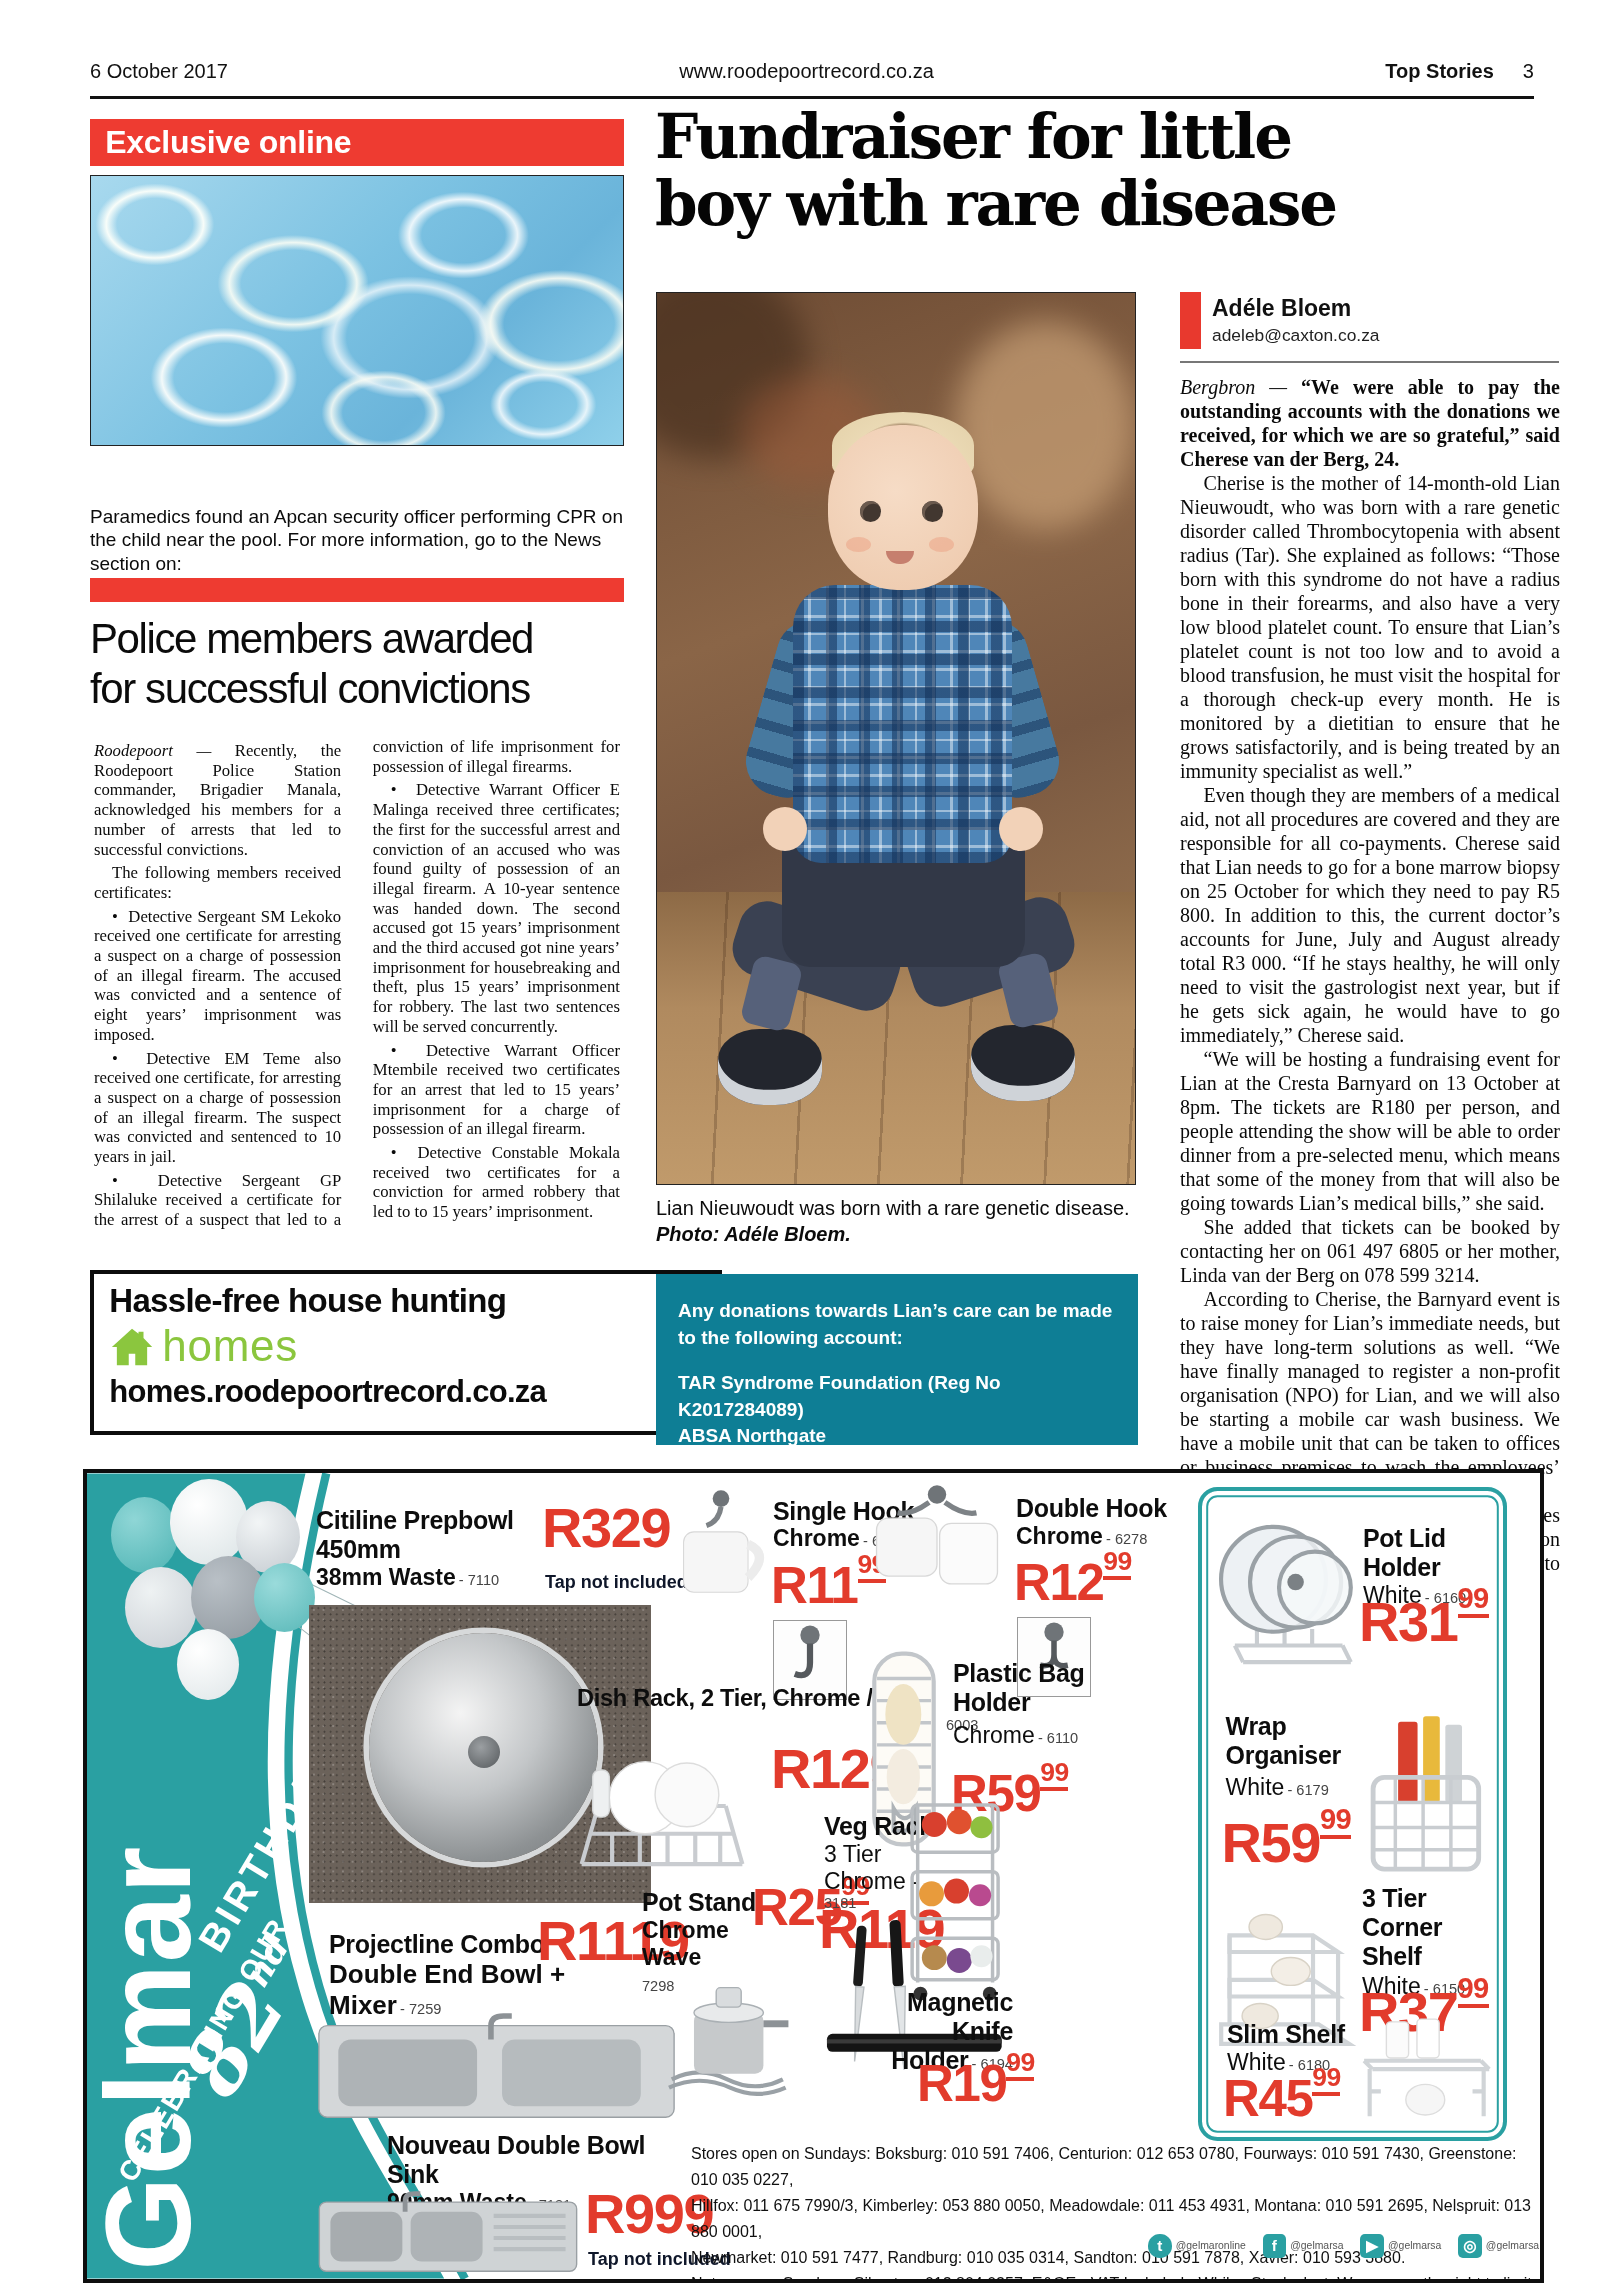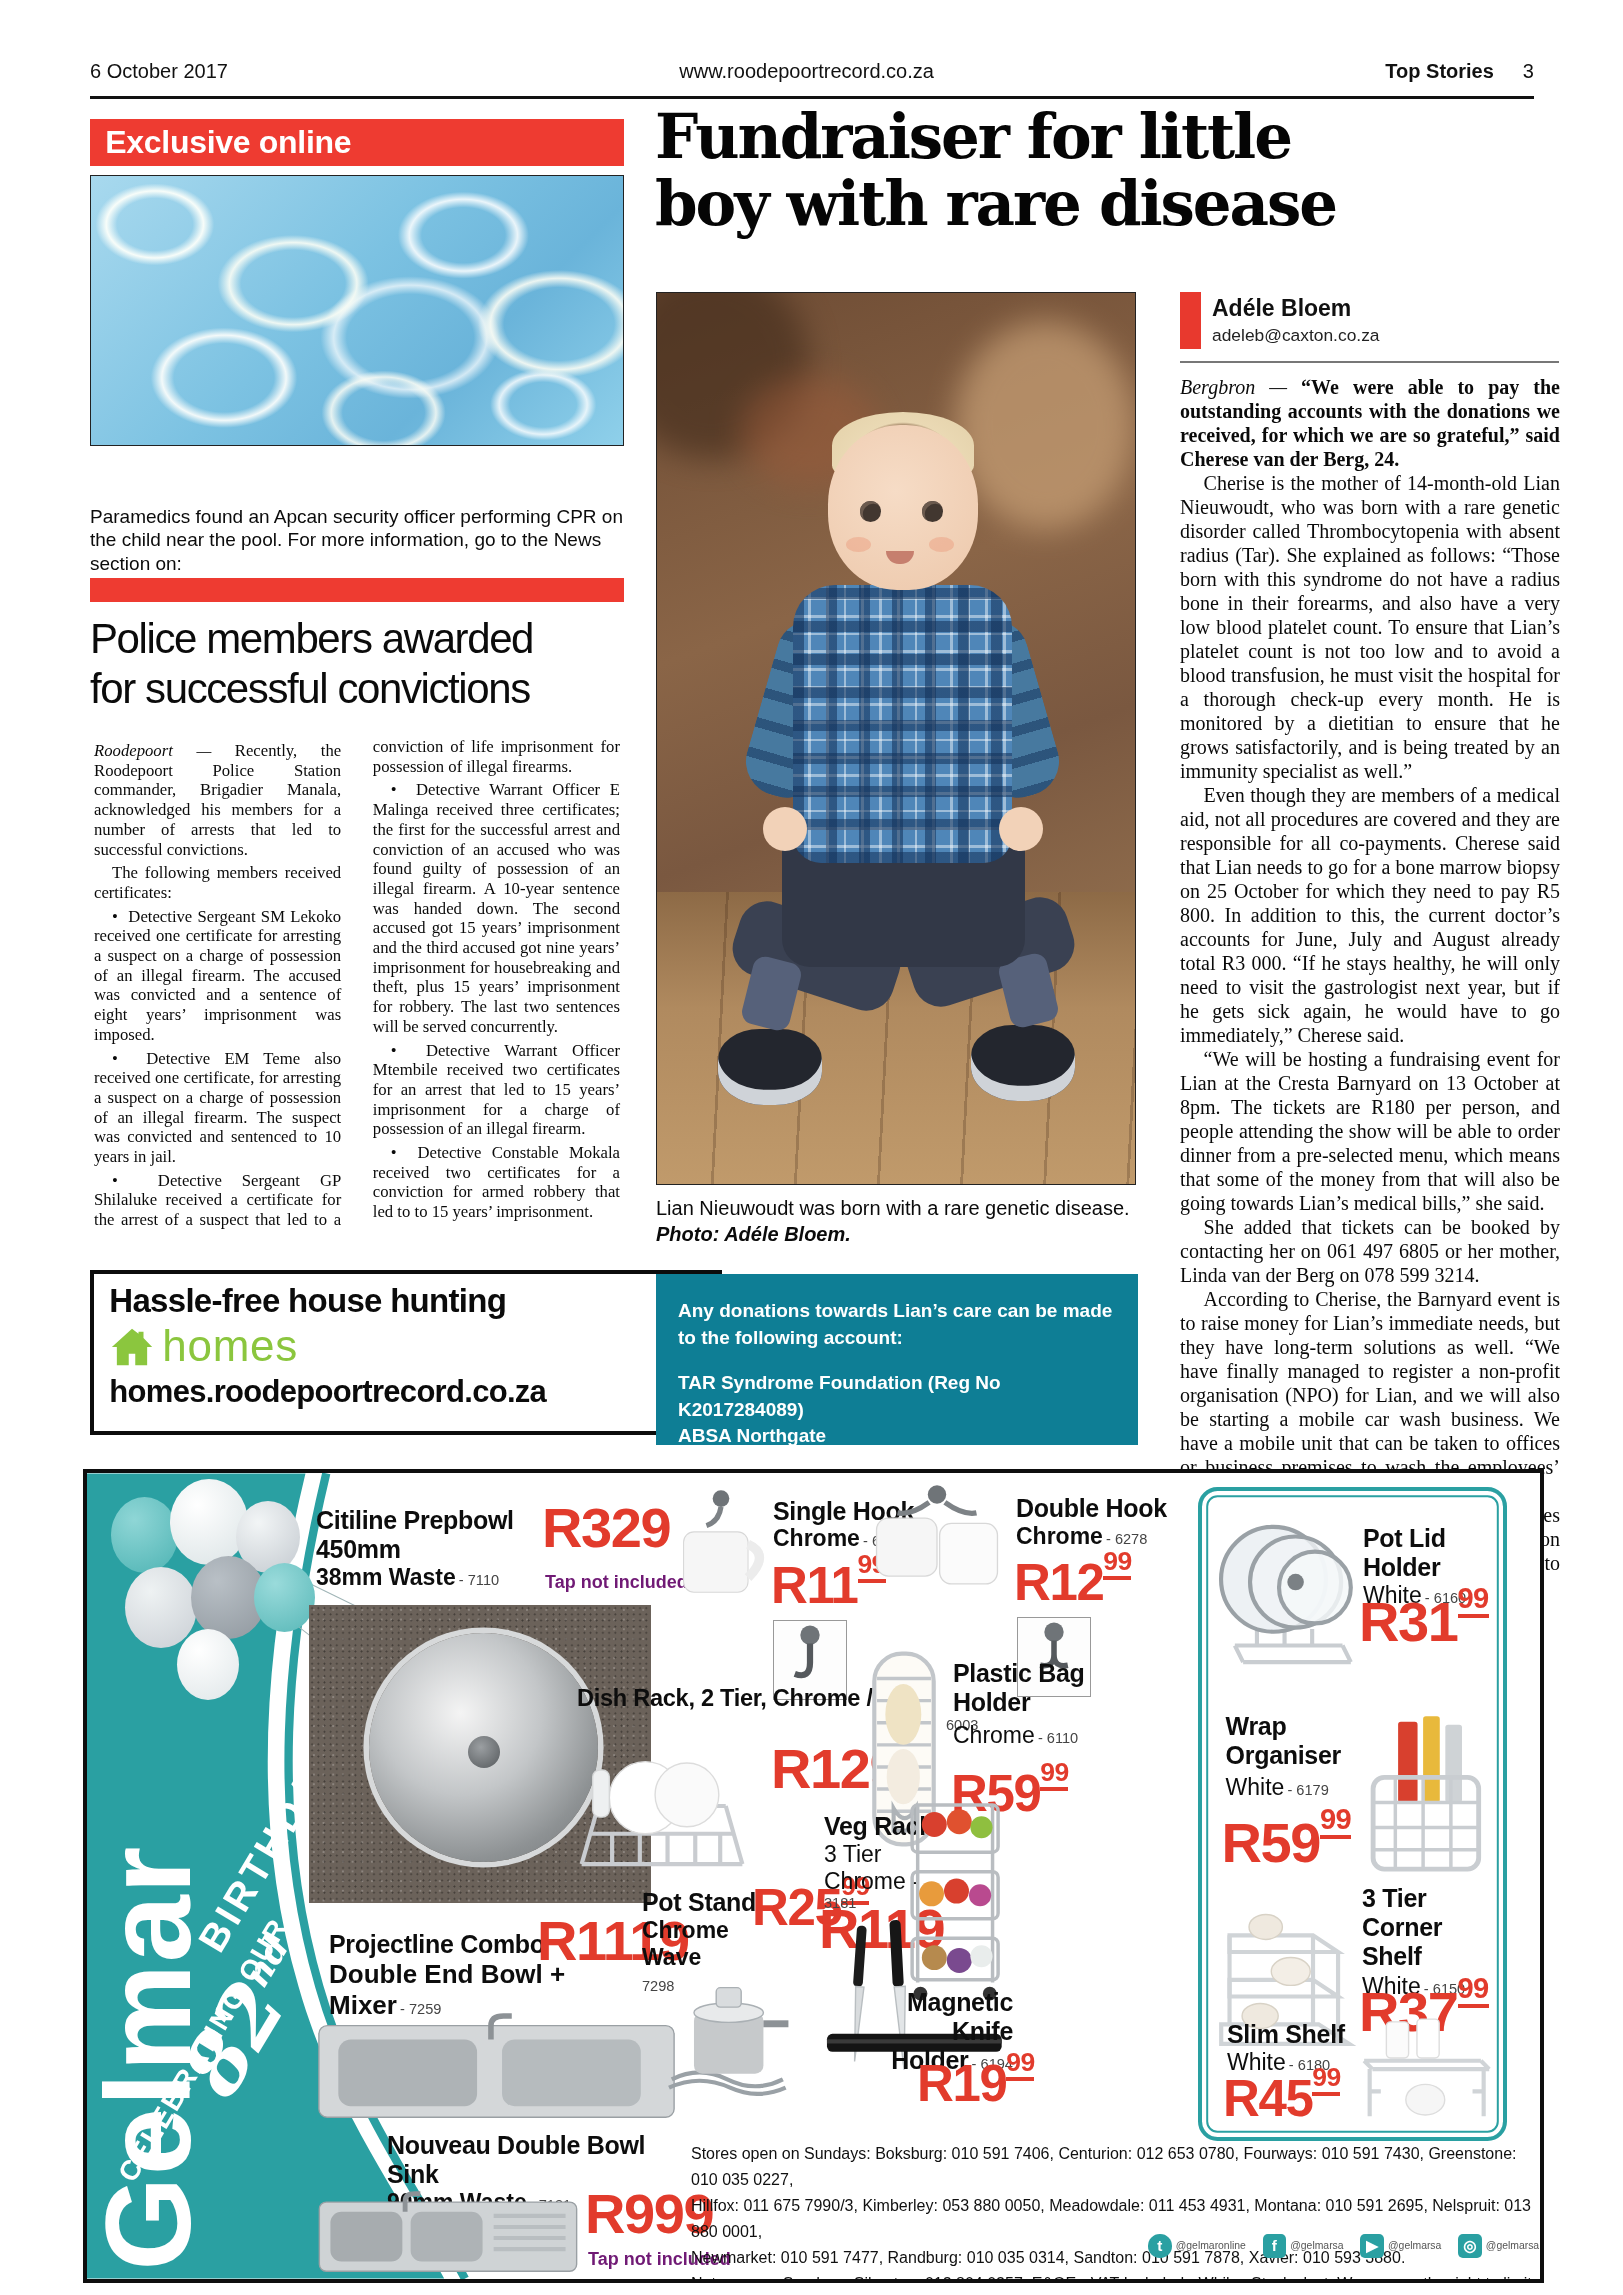--- a/index.html
+++ b/index.html
@@ -97,21 +97,21 @@
   #year82 sup{font-size:36px;}
   #bday{left:103px;top:464px;transform:rotate(-59deg);font-size:39px;font-weight:700;letter-spacing:4.2px;}
 
   .pname{font-weight:700;font-size:25px;letter-spacing:-0.3px;line-height:1.15;color:#0d0d0d;}
   .psub{font-weight:700;font-size:23px;color:#0d0d0d;}
   .pcode{font-weight:400;font-size:14.6px;color:#444;}
   .price{font-weight:700;color:#e23b2c;letter-spacing:-1.4px;line-height:0.95;white-space:nowrap;}
   .price sup{font-size:52%;letter-spacing:-0.7px;border-bottom:4.9px solid #e23b2c;top:-0.45em;position:relative;}
   .price sup:empty{display:none;}
   .p80{font-size:56px;} .p74{font-size:51px;}
-  .note{font-weight:700;font-size:18px;color:#701a75;}
+  .note{font-weight:700;font-size:18px;color:#0f172a;}
   .inset{position:absolute;border:1.4px solid #999;background:#fdfdfd;}
 
   .granite{position:absolute;left:222px;top:132px;width:342px;height:298px;background-color:#6b625a;background-image:radial-gradient(circle, rgba(0,0,0,.4) 0.7px, transparent 1.2px),radial-gradient(circle, rgba(255,255,255,.22) 0.7px, transparent 1.2px);background-size:6.2px 6.2px,9.7px 9.7px;}
   .bowl{position:absolute;left:60px;top:28px;width:229px;height:229px;border-radius:50%;background:radial-gradient(circle at 40% 35%,#f4f4f4,#c3c6c8 40%,#8e9294 72%,#6f7375);box-shadow:0 0 0 5.6px #d7d9da;}
   .drain{position:absolute;left:99px;top:103px;width:32px;height:32px;border-radius:50%;background:radial-gradient(circle at 40% 35%,#9b9fa2,#55595c);}
 
   #stores{position:absolute;left:604px;top:668px;width:854px;font-size:16px;line-height:1.62;color:#101010;font-weight:500;}
   #socials{position:absolute;left:1061px;top:761px;display:flex;gap:16.7px;align-items:center;}
   .soc{display:flex;align-items:center;gap:4.2px;}
   .socicon{width:23.6px;height:23.6px;background:#2aa0a2;color:#fff;border-radius:4.9px;display:flex;align-items:center;justify-content:center;font-size:15.3px;font-weight:700;}

